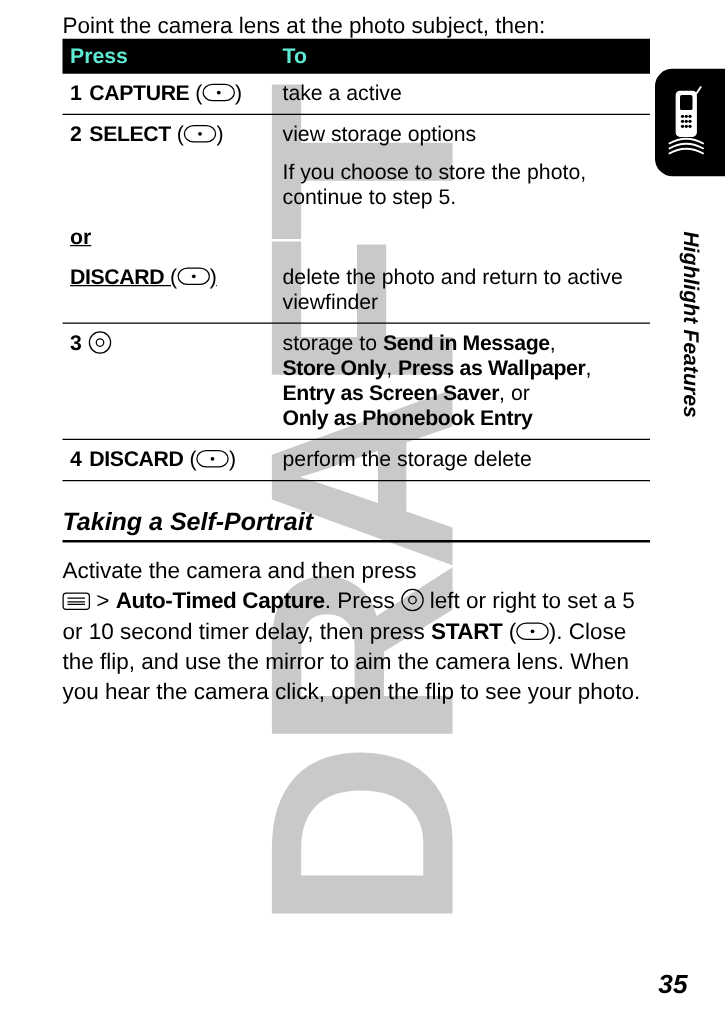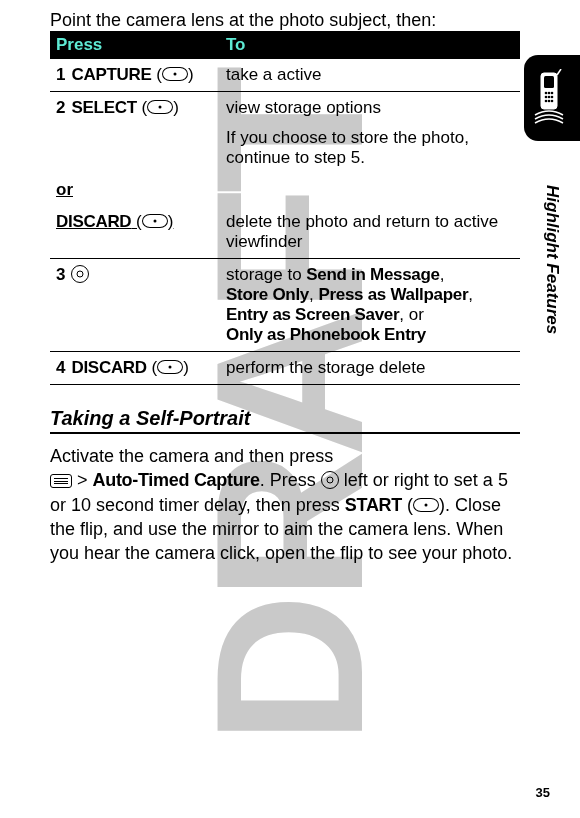--- a/index.html
+++ b/index.html
@@ -173,21 +173,22 @@
     padding-bottom: 2px;
   }
   .para {
     line-height: 1.35;
   }
   .page-num {
     position: absolute;
     bottom: 18px;
     right: 30px;
     font-weight: bold;
-    font-size: 13px;
+    font-style: italic;
+    font-size: 21px;
     z-index: 2;
   }
 </style>
 </head>
 <body>
 
 <div class="watermark">DRAFT</div>
 
 <div class="tab-strip">
   <div class="tab">

